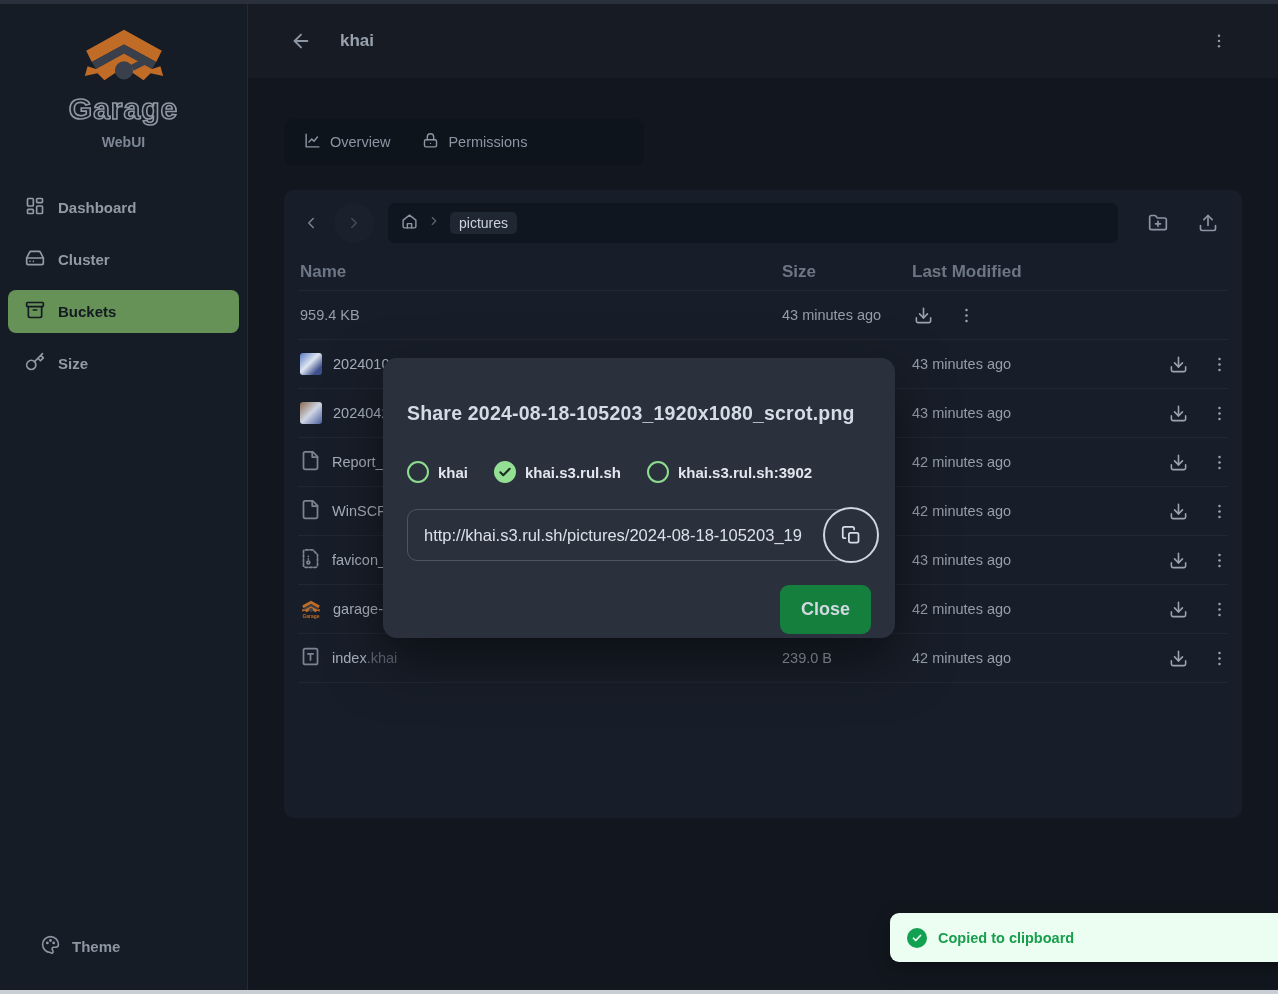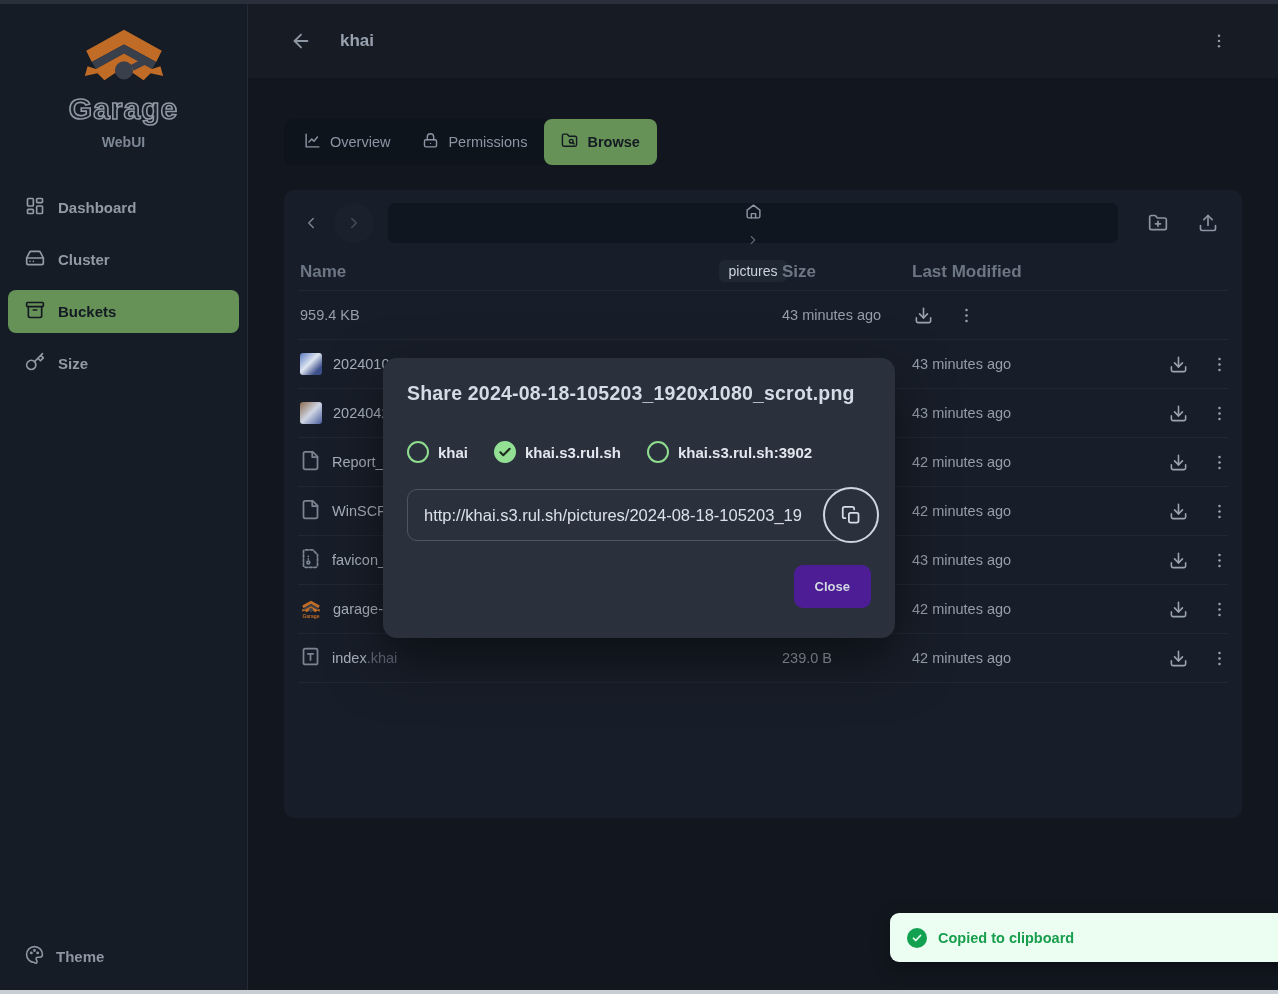--- a/index.html
+++ b/index.html
@@ -12,21 +12,21 @@
   
   .sidebar { position:absolute; top:4px; left:0; width:248px; height:986px; background:#161c25; border-right:1px solid #242b36; display:flex; flex-direction:column; }
   .logo-block { display:flex; flex-direction:column; align-items:center; margin-top:22px; }
   .logo-title { font-size:30px; font-weight:800; color:#1b2129; -webkit-text-stroke:1.6px #8f99a6; letter-spacing:1px; margin-top:4px; }
   .logo-sub { font-size:14px; font-weight:700; color:#7d8795; margin-top:8px; }
   .nav { margin-top:36px; display:flex; flex-direction:column; gap:9px; padding:0 8px; }
   .nav-item { display:flex; align-items:center; gap:13px; height:43px; padding:0 17px; border-radius:8px; color:#929aa6; font-size:15px; font-weight:600; cursor:pointer; }
   .nav-item svg { width:20px; height:20px; stroke:#929aa6; }
   .nav-item.active { background:#669157; color:#141a22; }
   .nav-item.active svg { stroke:#141a22; }
-  .sidebar-bottom { margin-top:auto; padding:0 8px 14px; }
+  .sidebar-bottom { margin-top:auto; padding:0 8px 24px;margin-left:16px; }
   .theme-btn { display:flex; align-items:center; gap:12px; height:40px; padding:0 17px; color:#8d96a3; font-size:15px; font-weight:600; cursor:pointer; border-radius:8px; }
   .theme-btn svg { width:19px; height:19px; stroke:#8d96a3; }
 
   
   .main { position:absolute; top:4px; left:248px; width:1030px; height:986px; }
   .page-header { height:74px; background:#161b24; display:flex; align-items:center; padding:0 46px 0 40px; }
   .back-btn { width:26px; height:26px; display:flex; align-items:center; justify-content:center; cursor:pointer; }
   .back-btn svg { width:22px; height:22px; stroke:#8e98a5; }
   .page-title { margin-left:26px; font-size:17px; color:#98a2ae; }
   .header-dots { margin-left:auto; width:26px; height:26px; display:flex; align-items:center; justify-content:center; cursor:pointer; }
@@ -37,21 +37,21 @@
   .tab svg { width:17px; height:17px; stroke:#8b95a3; }
   .tab.active { background:#669157; color:#141a22; font-weight:600; height:46px; margin:-5px 0; border-radius:8px; padding:0 17px; }
   .tab.active svg { stroke:#141a22; }
 
   .panel { margin:25px 0 0 36px; width:958px; height:628px; background:#181e29; border-radius:10px; padding:13px 14px; }
   .browse-toolbar { display:flex; align-items:center; height:40px; }
   .nav-chev { width:26px; height:26px; display:flex; align-items:center; justify-content:center; cursor:pointer; }
   .nav-chev svg { width:18px; height:18px; stroke:#7a8494; }
   .nav-chev.fwd { width:40px; height:40px; border-radius:50%; background:#1b212c; margin-left:10px; }
   .nav-chev.fwd svg { stroke:#454d5a; }
-  .crumb-box { margin-left:14px; width:730px; height:40px; background:#10161f; border-radius:7px; display:flex; align-items:center; padding:0 13px; gap:9px;flex-direction:column; }
+  .crumb-box { margin-left:14px; width:730px; height:40px; background:#10161f; border-radius:7px; display:flex; align-items:center; padding:0 13px; gap:9px; }
   .crumb-box svg { width:17px; height:17px; stroke:#8b95a3; flex:none; }
   .crumb-sep svg { width:14px; height:14px; stroke:#5b6472; }
   .crumb-chip { background:#1f2732; border-radius:5px; padding:3px 9px; font-size:14px; color:#ccd3dd; cursor:pointer; }
   .toolbar-actions { margin-left:auto; display:flex; align-items:center; gap:26px; padding-right:8px; }
   .tool-btn { width:24px; height:24px; display:flex; align-items:center; justify-content:center; cursor:pointer; }
   .tool-btn svg { width:20px; height:20px; stroke:#8b95a3; }
 
   .table { margin-top:10px; }
   .t-row { display:grid; grid-template-columns:482px 130px 256px 62px; align-items:center; min-height:49px; border-bottom:1px solid #212834; padding:0 0 0 2px; }
   .t-head { min-height:38px; border-bottom:1px solid #212834; }
@@ -66,33 +66,33 @@
   .row-btn.dots svg { fill:#9aa3b0; stroke:none; }
   .thumb { width:22px; height:22px; border-radius:3px; flex:none; }
   .thumb.t1 { background:linear-gradient(145deg,#343c5e 0%,#1a1f33 55%,#2b3152 100%); }
   .thumb.t2 { background:linear-gradient(135deg,#5a79c0 0%,#dfe6f2 45%,#3c4f8a 80%); }
   .thumb.t3 { background:linear-gradient(135deg,#8a6a4f 0%,#cfd6e4 50%,#4a5e9e 100%); }
   .file-ic svg { width:21px; height:21px; stroke:#7b8492; flex:none; }
   .thumb.garage { display:flex; flex-direction:column; align-items:center; justify-content:center; background:transparent; }
 
   
   .modal { position:absolute; left:383px; top:358px; width:512px; height:280px; background:#2a313d; border-radius:14px; box-shadow:0 22px 55px rgba(0,0,0,.5); padding:24px; z-index:10; }
-  .modal-title { font-size:19.5px; font-weight:600; color:#d6dce5; margin-top:0; letter-spacing:.2px; }
+  .modal-title { font-size:19.5px; font-weight:600; color:#d6dce5; margin-top:20px; letter-spacing:.2px; }
   .radio-row { display:flex; align-items:center; gap:26px; margin-top:36px; }
   .radio-opt { display:flex; align-items:center; gap:9px; cursor:pointer; }
   .radio-circ { width:22px; height:22px; border-radius:50%; border:2px solid #8fdc8f; flex:none; display:flex; align-items:center; justify-content:center; }
   .radio-opt.checked .radio-circ { background:#93e095; border-color:#93e095; }
   .radio-circ svg { width:14px; height:14px; stroke:#1b2b1e; }
   .radio-label { font-size:15px; font-weight:600; color:#e2e7ee; }
   .url-wrap { position:relative; margin-top:26px; width:446px; }
   .url-input { width:446px; height:52px; background:transparent; border:1px solid #4d5565; border-radius:10px; color:#dbe1e9; font-size:16.5px; font-family:"Liberation Sans",sans-serif; padding:0 50px 0 16px; outline:none; }
   .copy-btn { position:absolute; right:-26px; top:-2px; width:56px; height:56px; border-radius:50%; background:#2a313d; border:2px solid #cdd6e1; display:flex; align-items:center; justify-content:center; cursor:pointer; }
   .copy-btn svg { width:21px; height:21px; stroke:#d6dee8; }
   .modal-footer { display:flex; justify-content:flex-end; margin-top:24px; }
-  .close-btn { background:#4c1d95; border:none; border-radius:9px; padding:14px 21px; font-size:13px; font-weight:700; color:#d2d9e2; font-family:"Liberation Sans",sans-serif; cursor:pointer; }
+  .close-btn { background:#15803d; border:none; border-radius:9px; padding:14px 21px; font-size:18px; font-weight:700; color:#d2d9e2; font-family:"Liberation Sans",sans-serif; cursor:pointer; }
 
   
   .toast { position:absolute; left:890px; top:913px; width:425px; height:49px; background:#ecfdf2; border-radius:9px; display:flex; align-items:center; padding:0 17px; gap:11px; box-shadow:0 6px 18px rgba(0,0,0,.35); z-index:20; }
   .toast-icon { width:20px; height:20px; border-radius:50%; background:#12a150; display:flex; align-items:center; justify-content:center; flex:none; }
   .toast-icon svg { width:12px; height:12px; stroke:#ecfdf2; }
   .toast-text { font-size:14.5px; font-weight:600; color:#189e4d; }
 </style>
 </head>
 <body>
 
@@ -201,30 +201,20 @@
       <div class="tab">
         <span>
           <svg viewBox="0 0 24 24" fill="none" stroke-width="2" stroke-linecap="round" stroke-linejoin="round">
               <rect x="3.5" y="11" width="17" height="10" rx="2"></rect>
               <path d="M7.5 11V7a4.5 4.5 0 0 1 9 0v4"></path>
               <circle cx="12" cy="16" r="1" fill="#8b95a3" stroke="none"></circle>
             </svg>
         </span>
         <span>Permissions</span>
       </div>
-      <div class="tab active">
-        <span>
-          <svg viewBox="0 0 24 24" fill="none" stroke-width="2" stroke-linecap="round" stroke-linejoin="round">
-              <path d="M20 20H4a2 2 0 0 1-2-2V5a2 2 0 0 1 2-2h3.9a2 2 0 0 1 1.7.9l.8 1.2a2 2 0 0 0 1.7.9H20a2 2 0 0 1 2 2v10a2 2 0 0 1-2 2Z"></path>
-              <circle cx="14.5" cy="13" r="2.6"></circle>
-              <path d="m16.5 15 2 2"></path>
-            </svg>
-        </span>
-        <span>Browse</span>
-      </div>
     </div>
 
     <section class="panel">
       <div class="browse-toolbar">
         <div class="nav-chev">
           <svg viewBox="0 0 24 24" fill="none" stroke-width="2" stroke-linecap="round" stroke-linejoin="round">
               <path d="m15 18-6-6 6-6"></path>
             </svg>
         </div>
         <div class="nav-chev fwd">

